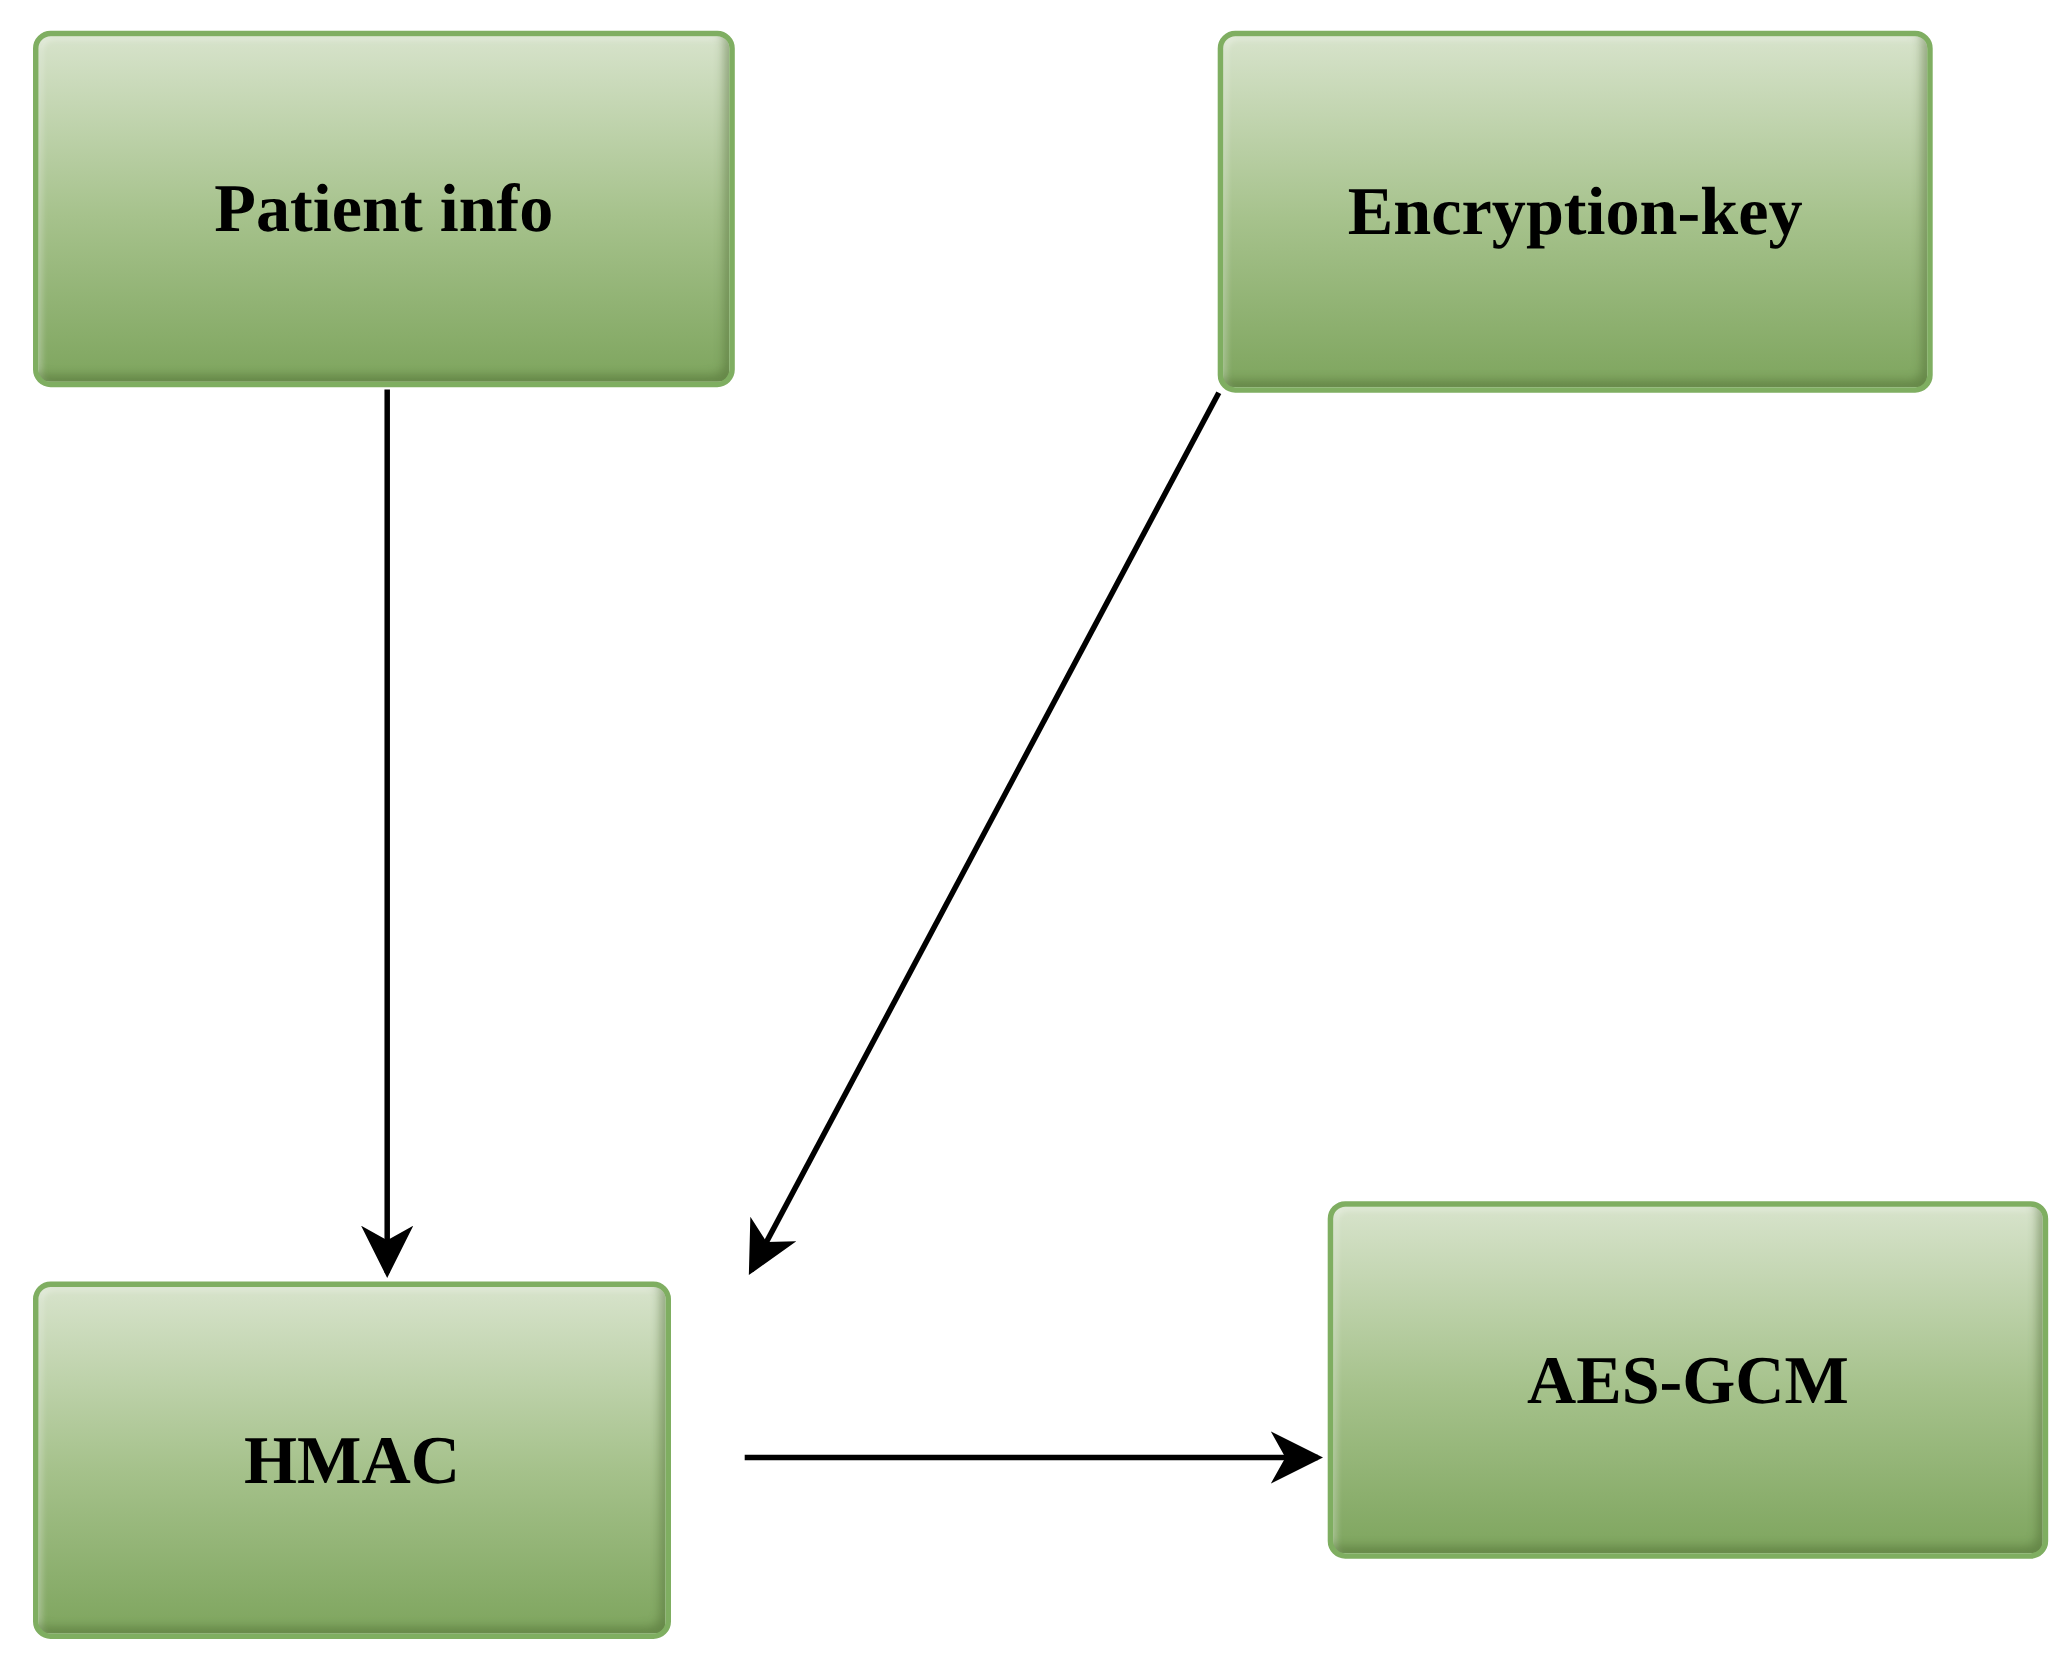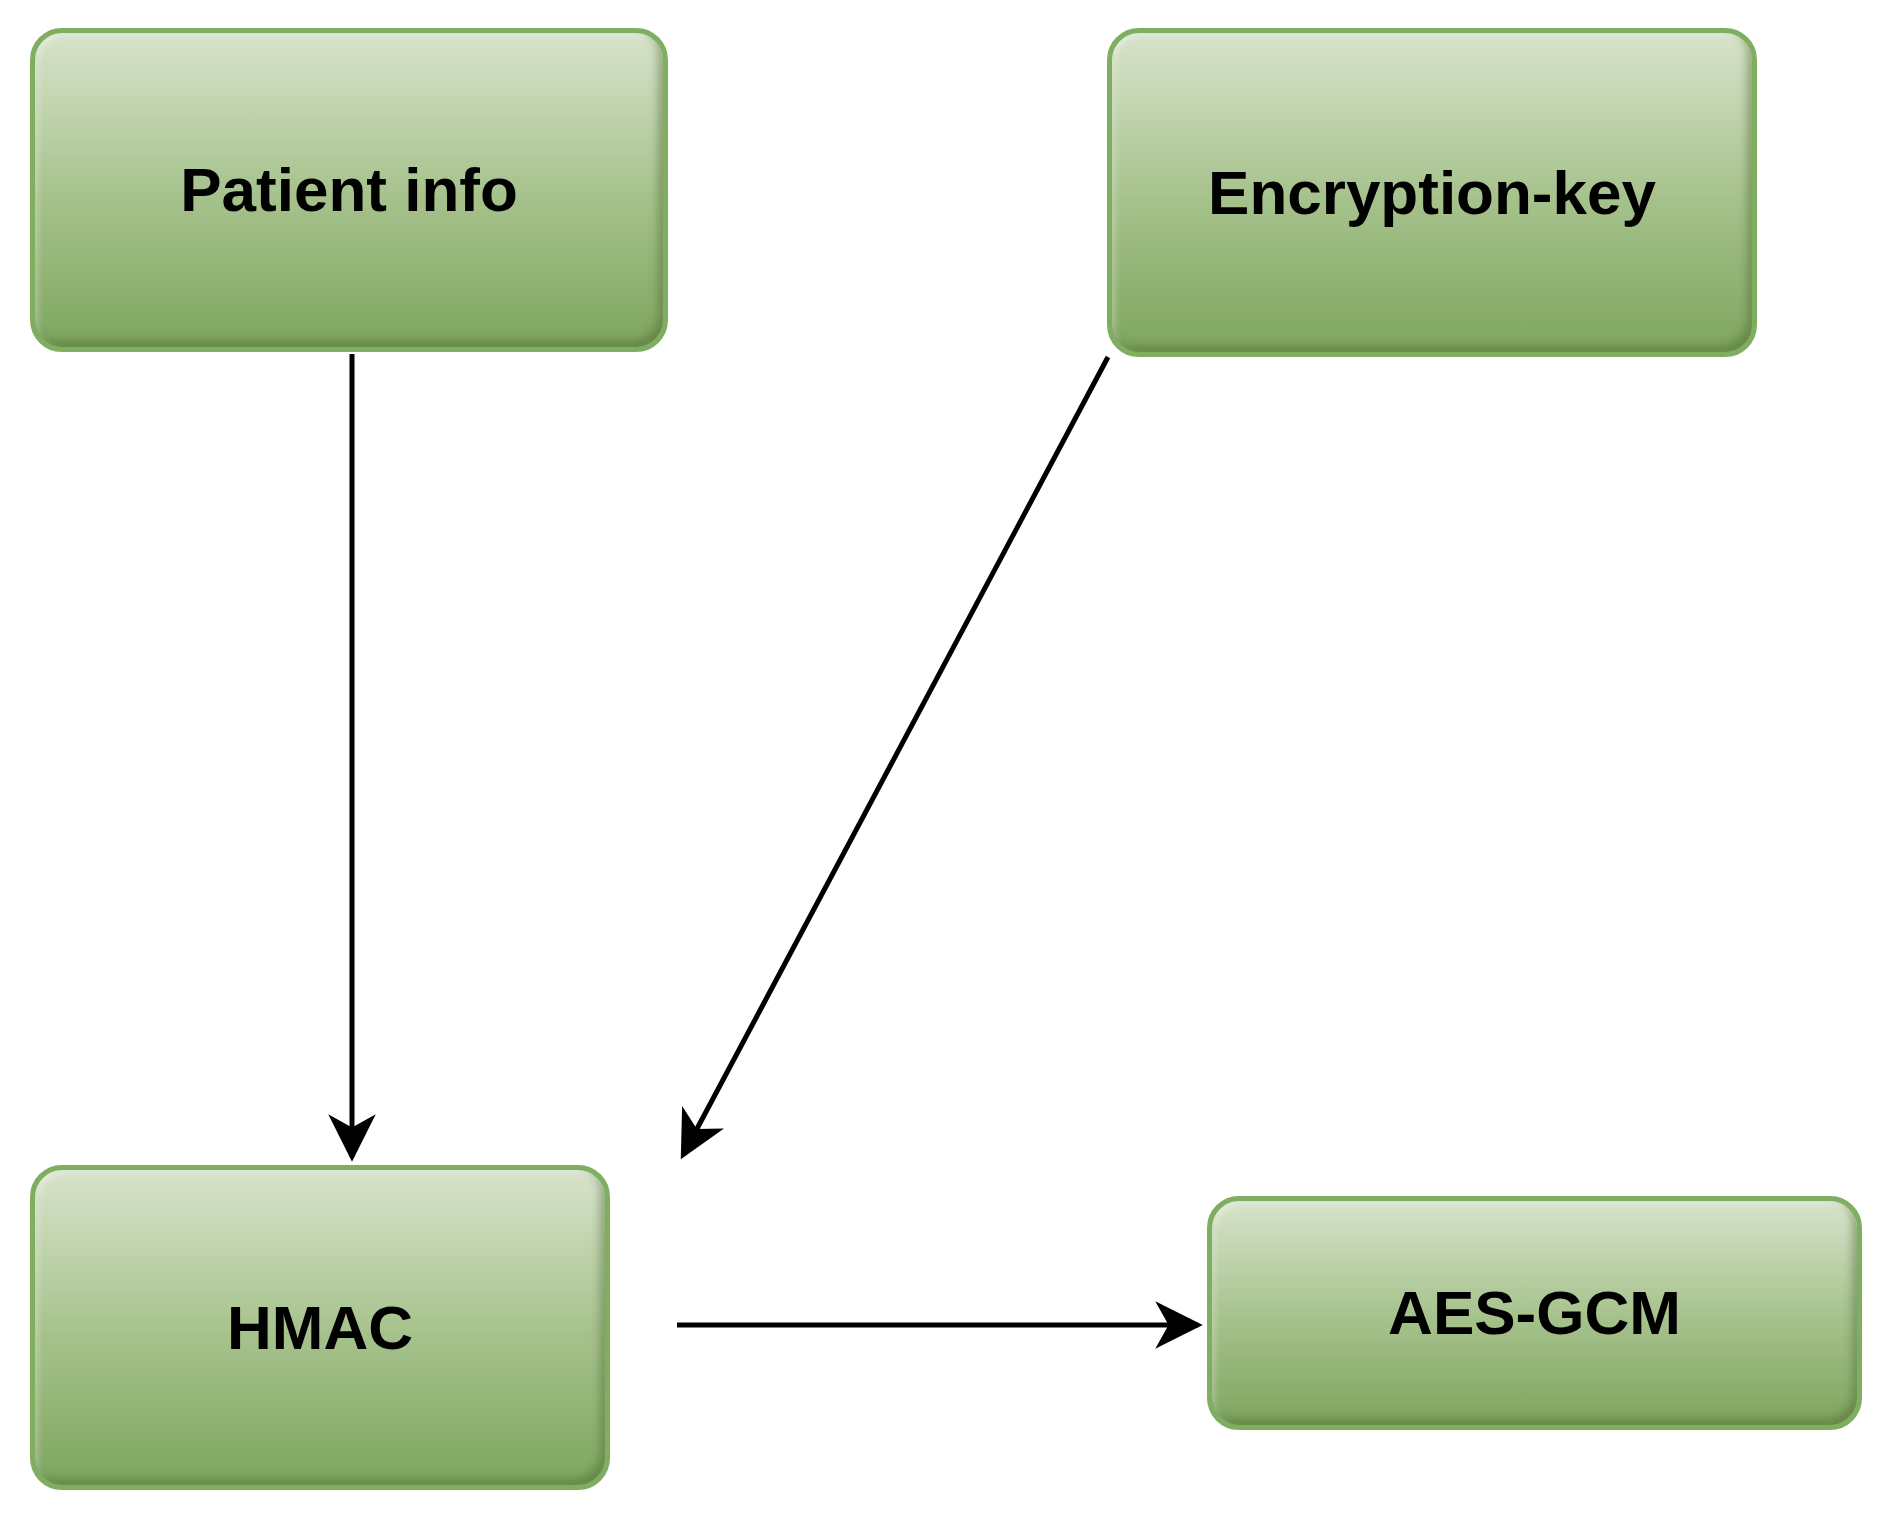--- a/index.html
+++ b/index.html
@@ -22,42 +22,43 @@
     width: 1884px;
     height: 1513px;
     background: var(--canvas-bg);
     overflow: hidden;
     font-family: "Liberation Sans", sans-serif;
   }
   .node {
     position: absolute;
     box-sizing: border-box;
     border: 5px solid var(--node-border);
-    border-radius: 32px;
+    border-radius: 16px;
     background: linear-gradient(180deg,
                 var(--node-grad-top) 0%,
                 var(--node-grad-mid) 52%,
                 var(--node-grad-bottom) 100%);
     box-shadow: inset -5px -6px 9px rgba(70, 100, 45, 0.45),
                 inset 3px 3px 6px rgba(255, 255, 255, 0.35);
     display: flex;
     align-items: center;
     justify-content: center;
+    font-family: Liberation Serif, serif;
   }
   .node-label {
     font-size: 62px;
     font-weight: 700;
     line-height: 1;
     color: var(--node-text);
     white-space: nowrap;
   }
   .node-patient-info  { left: 30px;   top: 28px;   width: 638px; height: 324px; }
   .node-encryption-key{ left: 1107px; top: 28px;   width: 650px; height: 329px; }
   .node-hmac          { left: 30px;   top: 1165px; width: 580px; height: 325px; }
-  .node-aes-gcm       { left: 1207px; top: 1196px; width: 655px; height: 234px; justify-content: center; }
+  .node-aes-gcm       { left: 1207px; top: 1092px; width: 655px; height: 325px; justify-content: center; }
 
   .edges {
     position: absolute;
     left: 0;
     top: 0;
     width: 1884px;
     height: 1513px;
     pointer-events: none;
   }
   .edge {

